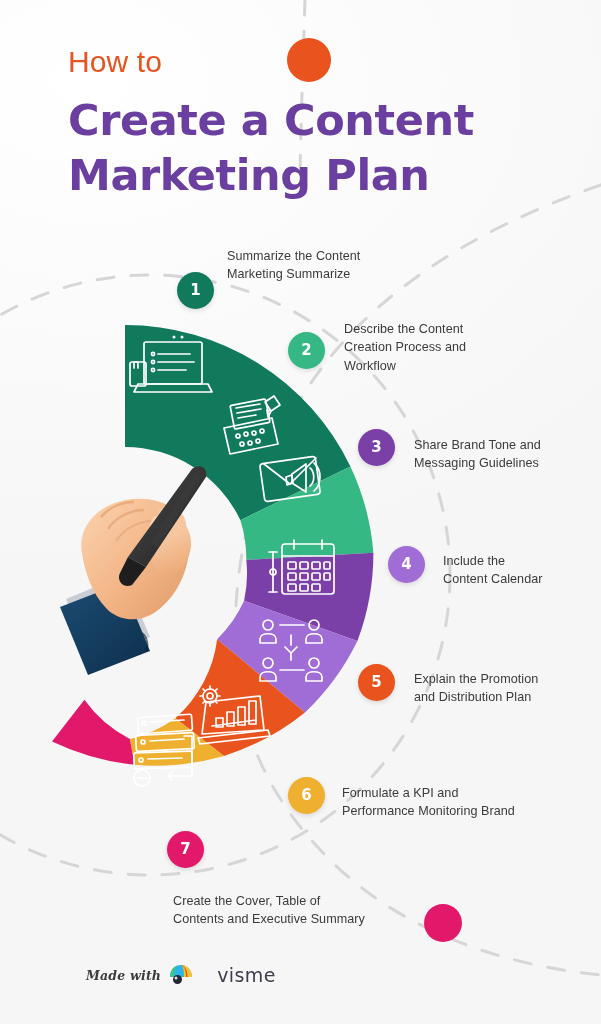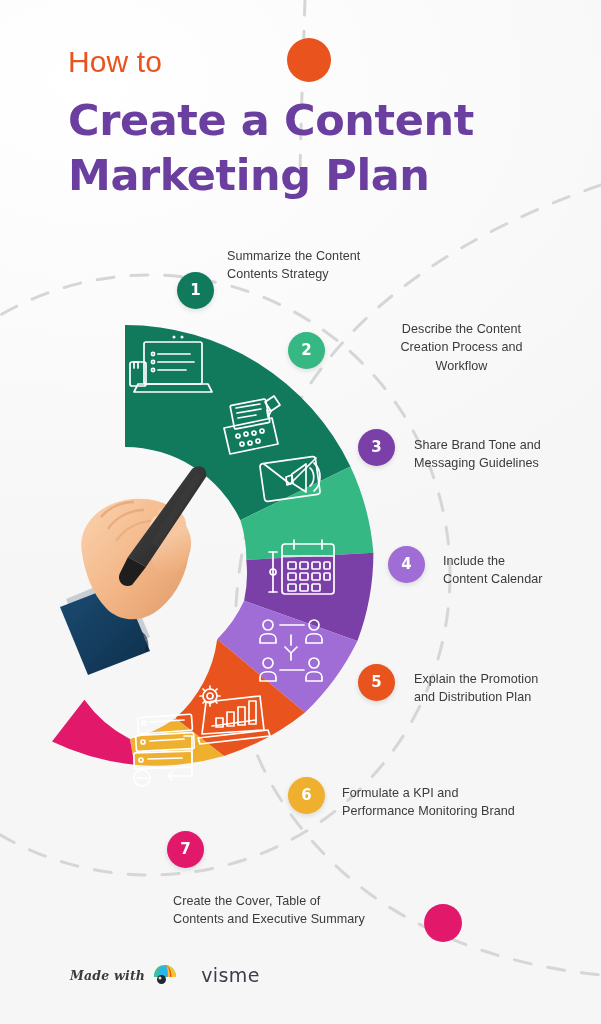--- a/index.html
+++ b/index.html
@@ -67,21 +67,21 @@
     white-space:pre-line;
     font-family:"Liberation Sans", sans-serif;
   }
 
   
   #hand { position:absolute; left:46px; top:455px; width:185px; height:235px; }
 
   
   .footer {
     position:absolute;
-    left:70px; top:964px;
+    left:86px; top:964px;
     display:flex; align-items:center; gap:7px;
   }
   .made-with {
     font-family:"DejaVu Serif", serif;
     font-style:italic;
     font-weight:bold;
     font-size:12.5px;
     color:#3b3b3b;
     letter-spacing:0.2px;
   }
@@ -342,26 +342,26 @@
       <path d="M 82 102 L 100 112 L 86 130 C 78 134 70 126 74 118 Z" fill="#1e1e1e"></path>
       <path d="M 150 18 L 156 22 L 112 92 L 104 88 Z" fill="#3c3c3c" opacity="0.55"></path>
     </g>
   </svg>
 
   <div>
 
     <div class="step">
       <div class="badge" style="left:177px; top:272px; width:37px; height:37px; background:#117a5c;">1</div>
       <div class="steplabel" style="left:227px; top:247px; width:230px;">Summarize the Content
-Contents Strategy</div>
+Marketing Summarize</div>
     </div>
 
     <div class="step">
       <div class="badge" style="left:288px; top:332px; width:37px; height:37px; background:#35b883;">2</div>
-      <div class="steplabel" style="left:344px; top:320px; width:235px;text-align:center;">Describe the Content
+      <div class="steplabel" style="left:344px; top:320px; width:235px;">Describe the Content
 Creation Process and
 Workflow</div>
     </div>
 
     <div class="step">
       <div class="badge" style="left:358px; top:429px; width:37px; height:37px; background:#7b3fa8;">3</div>
       <div class="steplabel" style="left:414px; top:436px; width:235px;">Share Brand Tone and
 Messaging Guidelines</div>
     </div>
 

